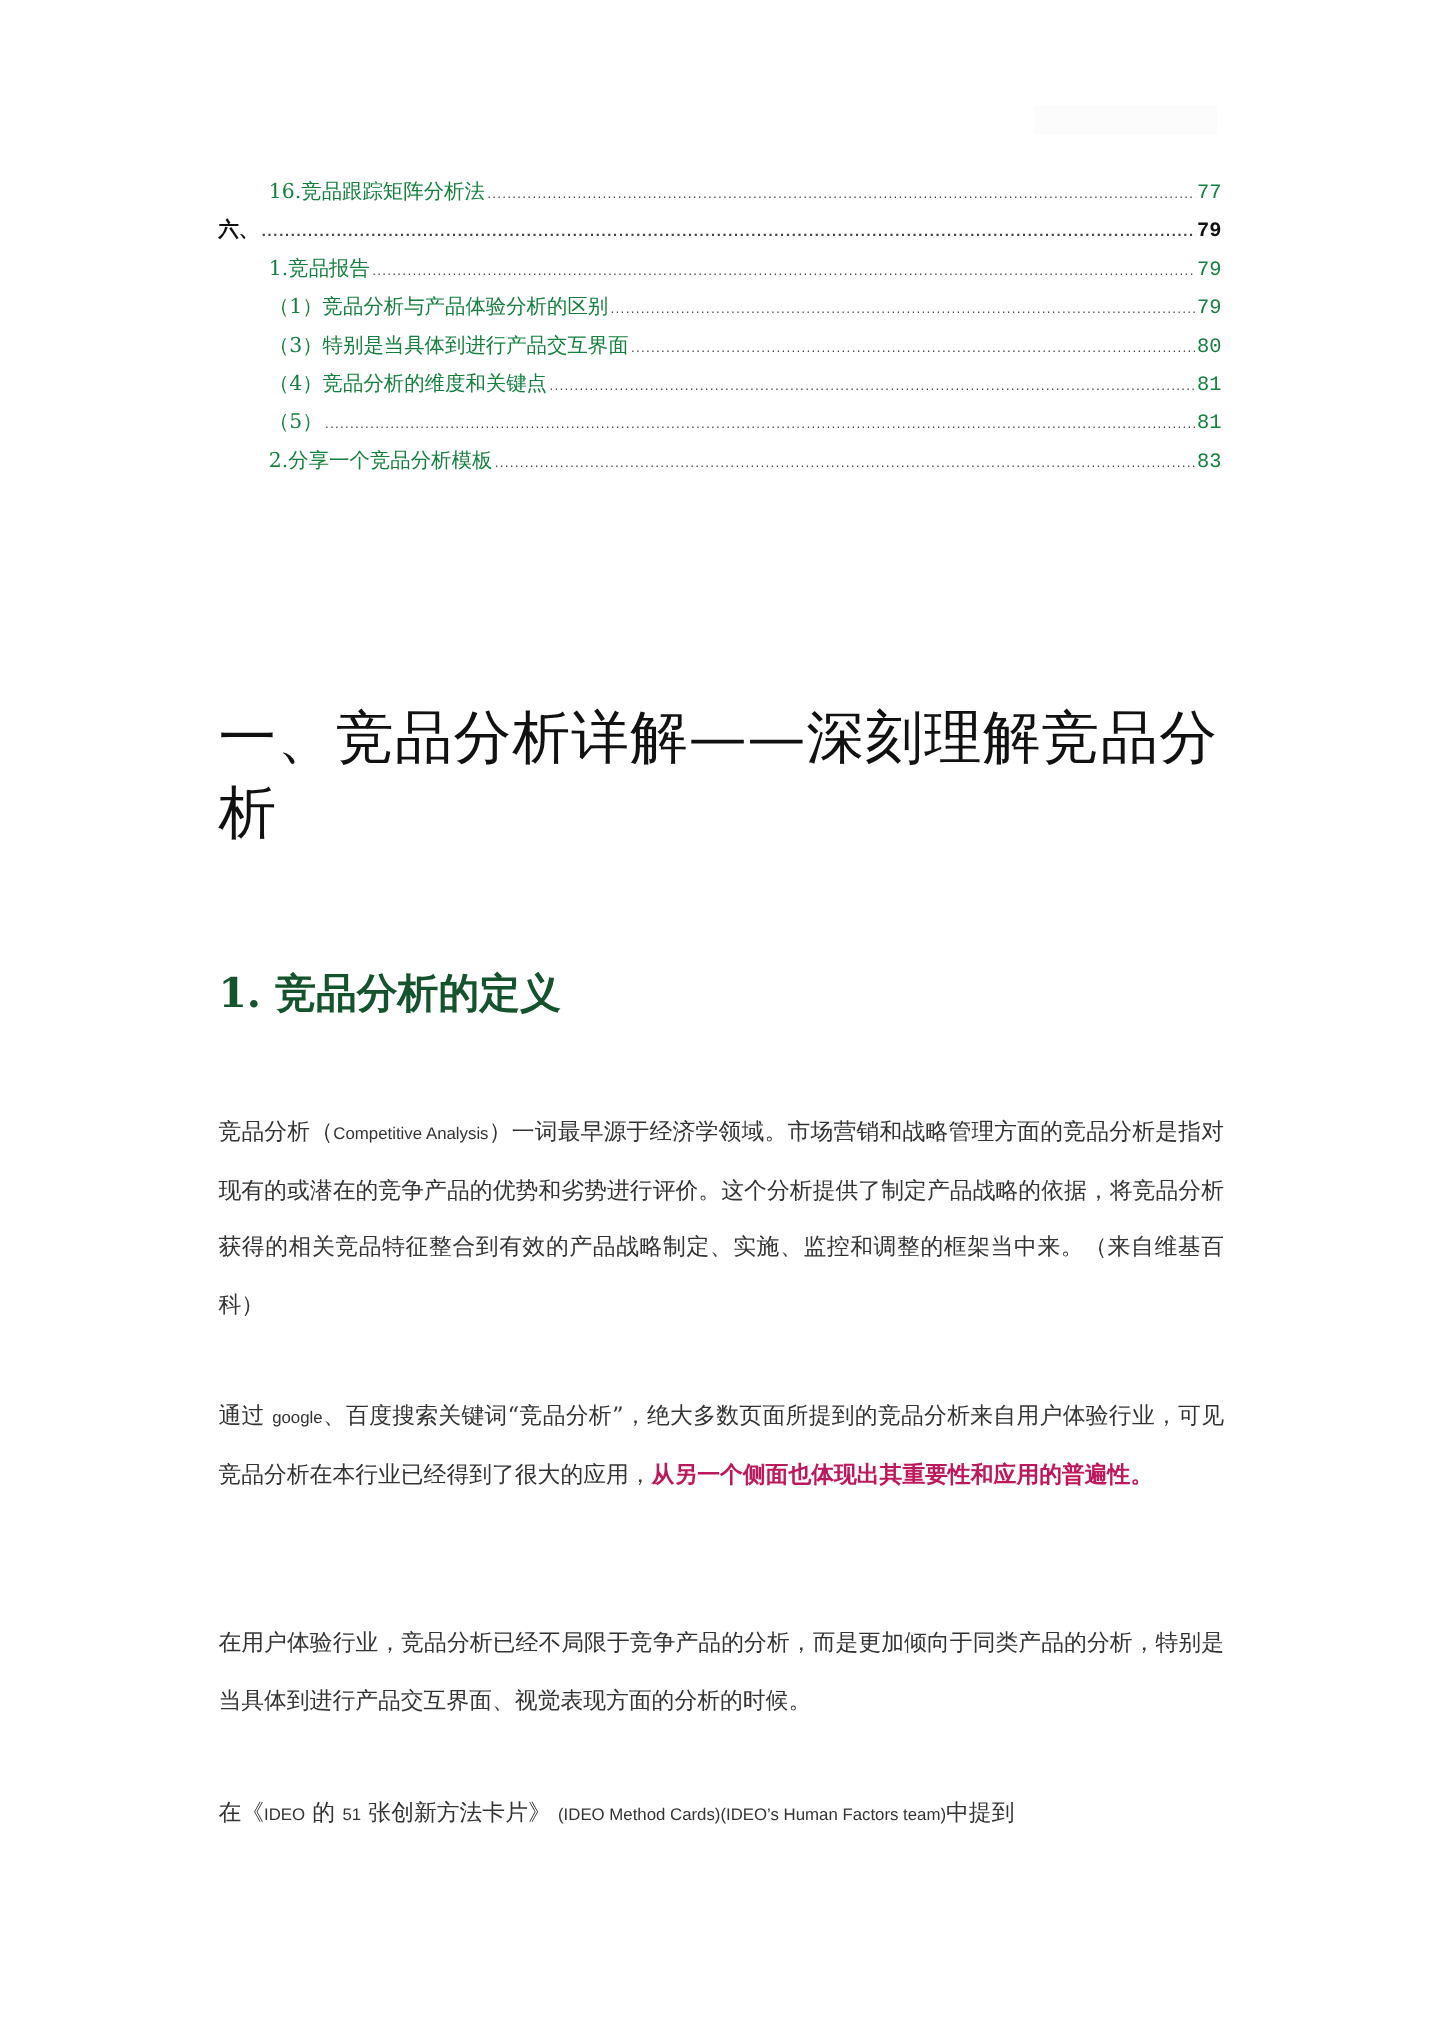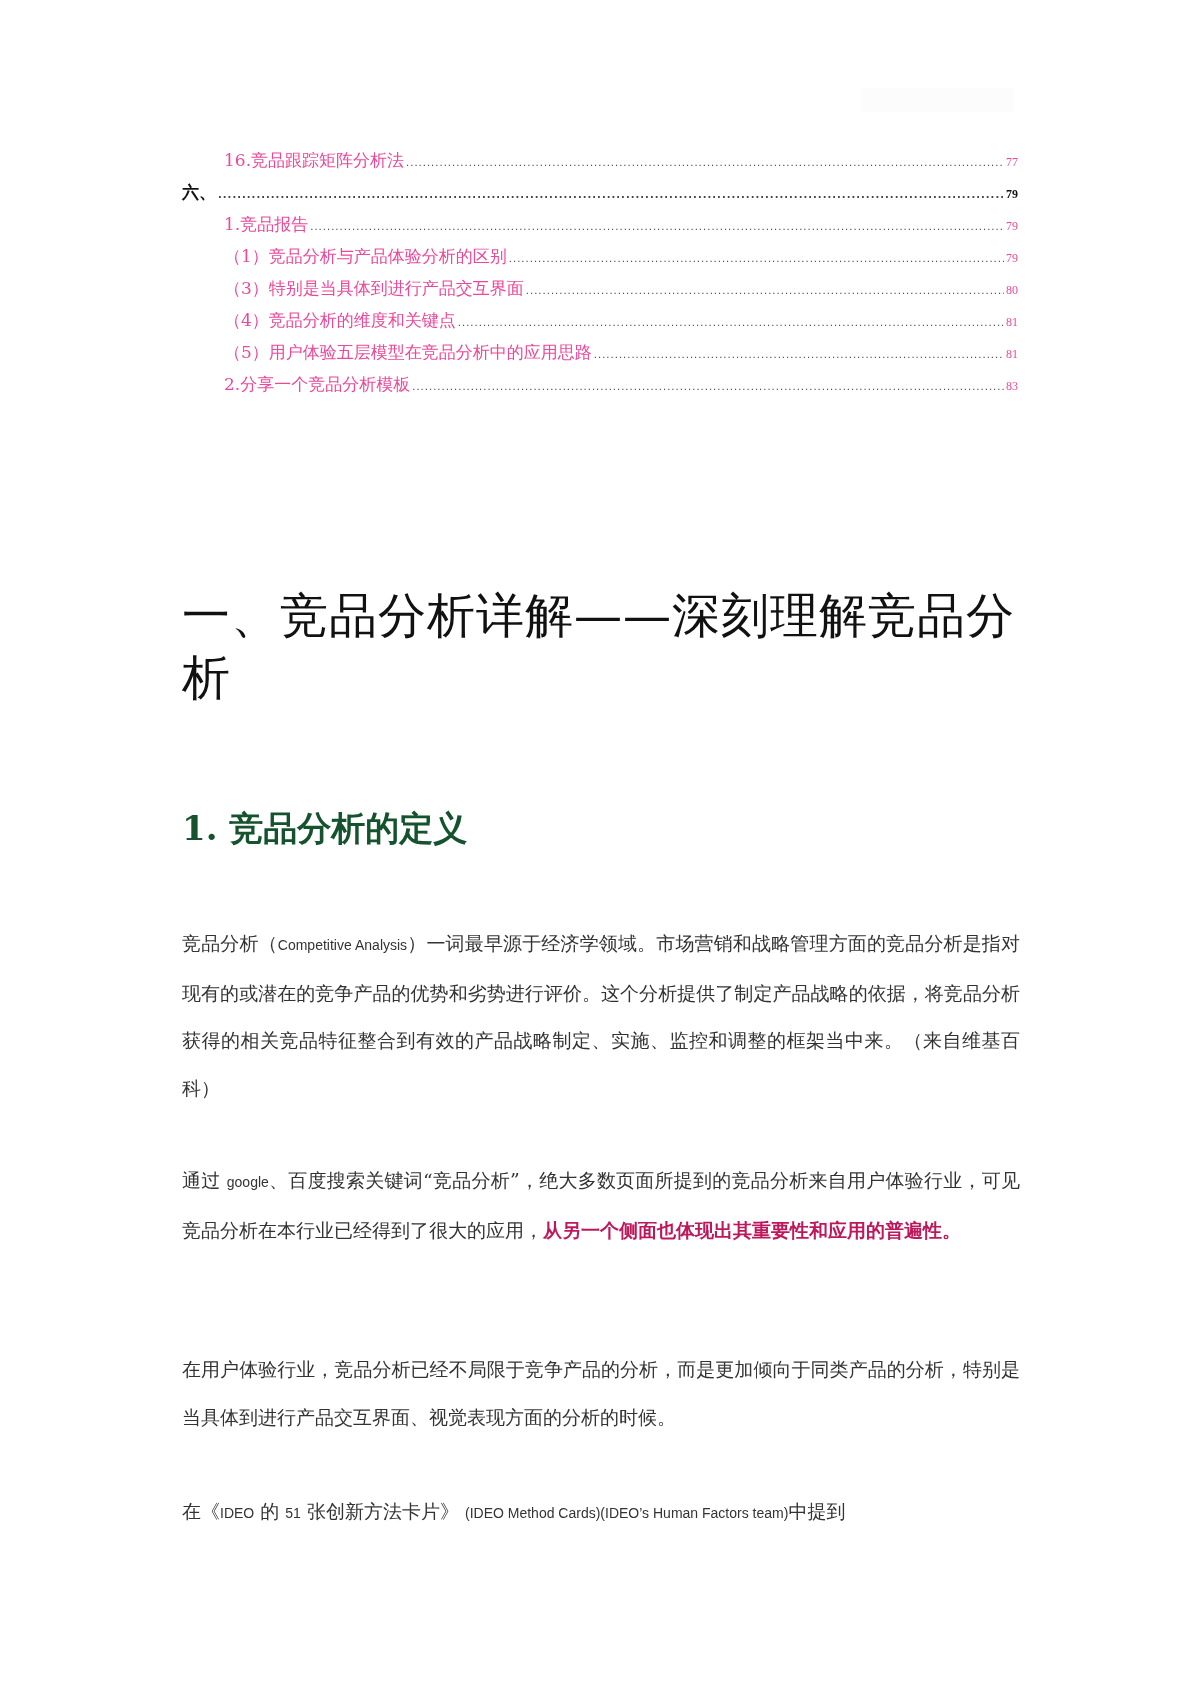--- a/index.html
+++ b/index.html
@@ -1,31 +1,31 @@
 <!DOCTYPE html>
 <html><head>
 <meta charset="utf-8">
 <style>
   html, body { margin: 0; padding: 0; background: #ffffff; }
   body { width: 1200px; height: 1698px; position: relative; overflow: hidden;
          font-family: "DejaVu Serif", "Liberation Serif", serif; color: #333333; }
   .header-box { position: absolute; left: 862px; top: 88px; width: 152px; height: 24px; background: #fcfcfc; }
   .toc { position: absolute; left: 182px; top: 144px; width: 836px; }
-  .toc-row { display: flex; align-items: baseline; height: 32px; line-height: 32px; font-size: 17px; color: #ec4899; white-space: nowrap; }
+  .toc-row { display: flex; align-items: baseline; height: 32px; line-height: 32px; font-size: 17px; color: #15803d; white-space: nowrap; }
   .toc-row.level1 { font-weight: bold; color: #111; }
   .toc-row.level2 { padding-left: 42px; }
   .toc-row.level3 { padding-left: 42px; }
   .toc-num { display: inline-block; }
   .toc-row.level1 .toc-num { width: 52px; }
   .toc-row.level3 .toc-num { width: 60px; }
   .toc-row.level2 .toc-num { margin-right: 0; }
   .toc-label { flex: 0 0 auto; }
   .toc-dots { flex: 1 1 auto; overflow: hidden; margin: 0 2px; font-family: "DejaVu Sans", sans-serif; font-size: 10px; letter-spacing: 1px; color: #444; }
   .toc-dots::before { content: "................................................................................................................................................................................................................................................................................................................................"; }
-  .toc-page { flex: 0 0 auto; font-family: Liberation Serif, serif; font-size: 12px; }
+  .toc-page { flex: 0 0 auto; font-family: Liberation Mono, monospace; font-size: 17px; }
   h1.chapter { position: absolute; left: 182px; top: 584px; width: 840px; margin: 0;
                font-size: 48px; line-height: 62px; font-weight: normal; color: #111; letter-spacing: 1px; }
   h2.section { position: absolute; left: 182px; top: 806px; margin: 0; font-size: 34px; line-height: 44px; font-weight: bold; color: #14532d; }
   .para { position: absolute; left: 182px; width: 838px; margin: 0; font-size: 19px; line-height: 47.5px; color: #333; text-align: justify; }
   .para .latin { font-family: Liberation Sans, sans-serif; font-size: 14px; }
   .para b { color: #be185d; }
   #p1 { top: 920px; }
   #p2 { top: 1157px; }
   #p3 { top: 1346px; }
   #p4 { top: 1488px; }
@@ -66,21 +66,20 @@
     <span class="toc-page">80</span>
   </div>
   <div class="toc-row level3">
     <span class="toc-num">（4）</span>
     <span class="toc-label">竞品分析的维度和关键点</span>
     <span class="toc-dots"></span>
     <span class="toc-page">81</span>
   </div>
   <div class="toc-row level3">
     <span class="toc-num">（5）</span>
-    <span class="toc-label">用户体验五层模型在竞品分析中的应用思路</span>
     <span class="toc-dots"></span>
     <span class="toc-page">81</span>
   </div>
   <div class="toc-row level2">
     <span class="toc-num">2.</span>
     <span class="toc-label">分享一个竞品分析模板</span>
     <span class="toc-dots"></span>
     <span class="toc-page">83</span>
   </div>
 </nav>

